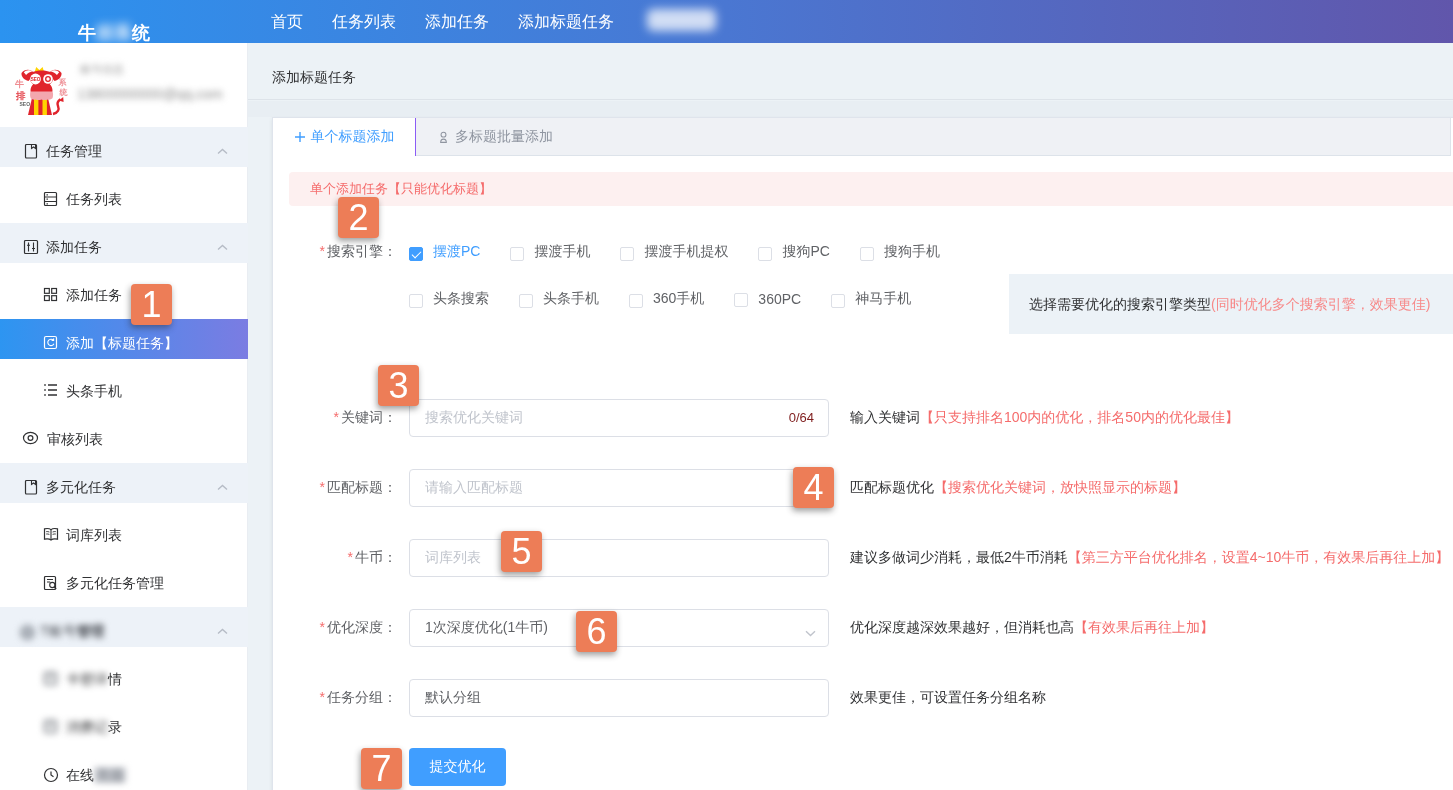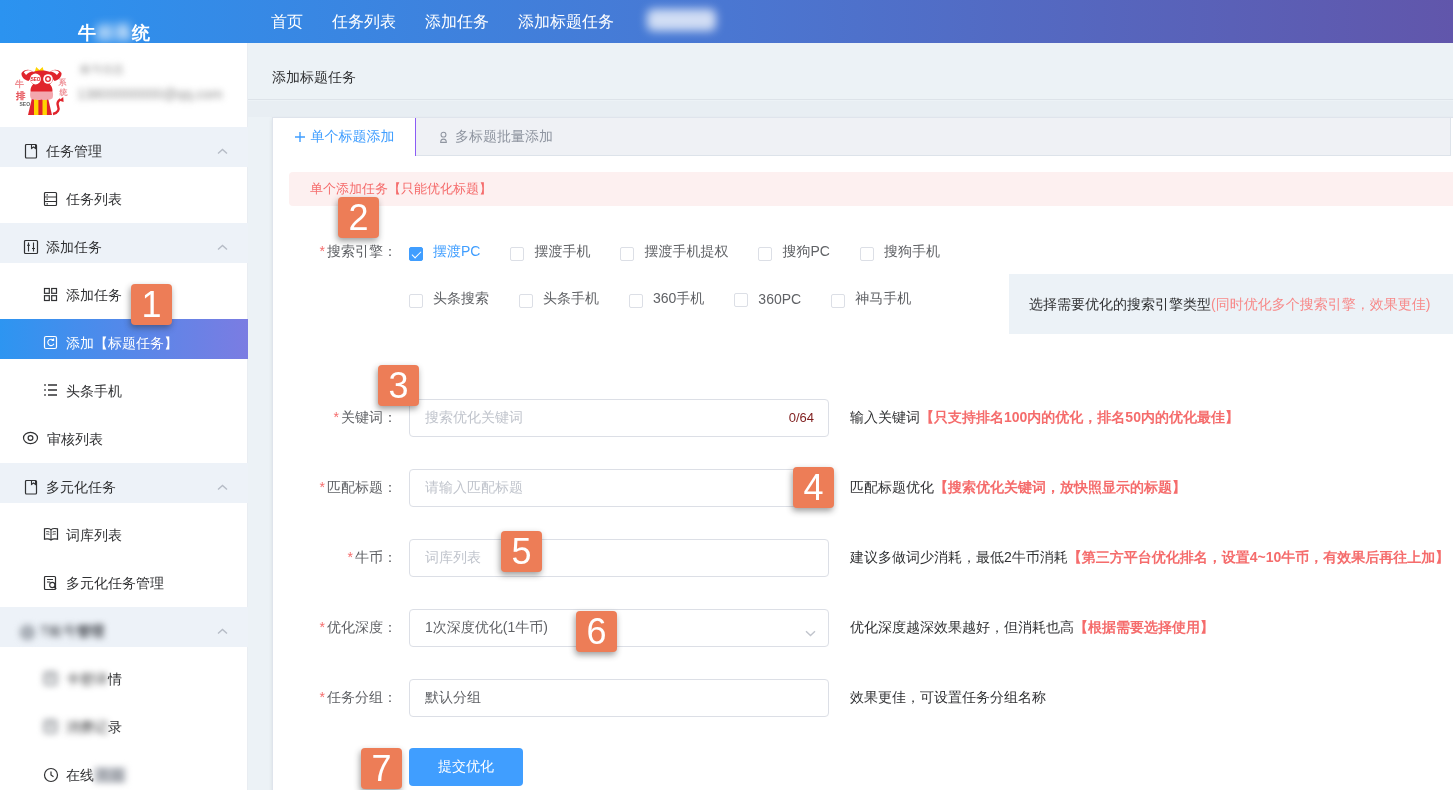--- a/index.html
+++ b/index.html
@@ -45,22 +45,22 @@
 .cbrow{height:47px}
 .cb{display:inline-flex;align-items:flex-end;margin-right:30px;font-size:14px;color:#606266}
 .box{width:14px;height:14px;border:1px solid #dcdfe6;border-radius:2px;background:#fff;margin-right:10px;flex:none}
 .boxc{background:#409eff;border-color:#409eff;position:relative}
 .boxc:after{content:"";position:absolute;left:4px;top:1px;width:4px;height:8px;border:solid #fff;border-width:0 1.6px 1.6px 0;transform:rotate(45deg)}
 .cbc{color:#409eff}
 .inp{width:420px;height:38px;border:1px solid #dcdfe6;border-radius:4px;background:#fff;display:flex;align-items:center;padding:0 15px;font-size:14px;color:#606266;flex:none;position:relative}
 .ph{color:#c0c4cc}
 .cnt{position:absolute;right:14px;top:0;line-height:36px;font-size:13px;color:#7f1d1d}
 .desc{margin-left:21px;font-size:14px;color:#303133}
-.desc b{font-weight:bold;color:#f56c6c}
-.btn{width:114px;height:38px;background:#409eff;border-radius:4px;color:#fff;font-size:14px;display:flex;align-items:center;justify-content:center}
+.desc b{font-weight:normal;color:#f56c6c}
+.btn{width:97px;height:38px;background:#409eff;border-radius:4px;color:#fff;font-size:14px;display:flex;align-items:center;justify-content:center}
 .chev{position:absolute;right:12px;top:14px}
 
 .bdg{position:absolute;width:41px;height:41px;background:#ed7d57;border-radius:4px;color:#fff;font-size:36px;display:flex;align-items:center;justify-content:center;box-shadow:-1px 3px 6px rgba(40,40,40,.45);z-index:40}
 </style>
 </head>
 <body>
 
 <div class="hd">
   <div class="brand">牛<span class="bl">排系</span>统</div>
   <div class="nav"><span>首页</span><span>任务列表</span><span>添加任务</span><span>添加标题任务</span></div>
@@ -280,21 +280,21 @@
       <div class="desc">建议多做词少消耗，最低2牛币消耗<b>【第三方平台优化排名，设置4~10牛币，有效果后再往上加】</b></div>
     </div>
     <div class="fi" style="top:491px">
       <div class="flab"><span class="req">*</span>优化深度：</div>
       <div class="inp">
           <span>1次深度优化(1牛币)</span>
           <span class="chev"><svg width="11" height="7" viewBox="0 0 11 7">
               <path d="M1 1.2 5.5 5.5 10 1.2" fill="none" stroke="#c0c4cc" stroke-width="1.4"></path>
             </svg></span>
         </div>
-      <div class="desc">优化深度越深效果越好，但消耗也高<b>【根据需要选择使用】</b></div>
+      <div class="desc">优化深度越深效果越好，但消耗也高<b>【有效果后再往上加】</b></div>
     </div>
     <div class="fi" style="top:561px">
       <div class="flab"><span class="req">*</span>任务分组：</div>
       <div class="inp">
           <span>默认分组</span>
         </div>
       <div class="desc" style="color:#303133">效果更佳，可设置任务分组名称</div>
     </div>
     <div class="fi" style="top:630px">
       <div class="flab"></div>

